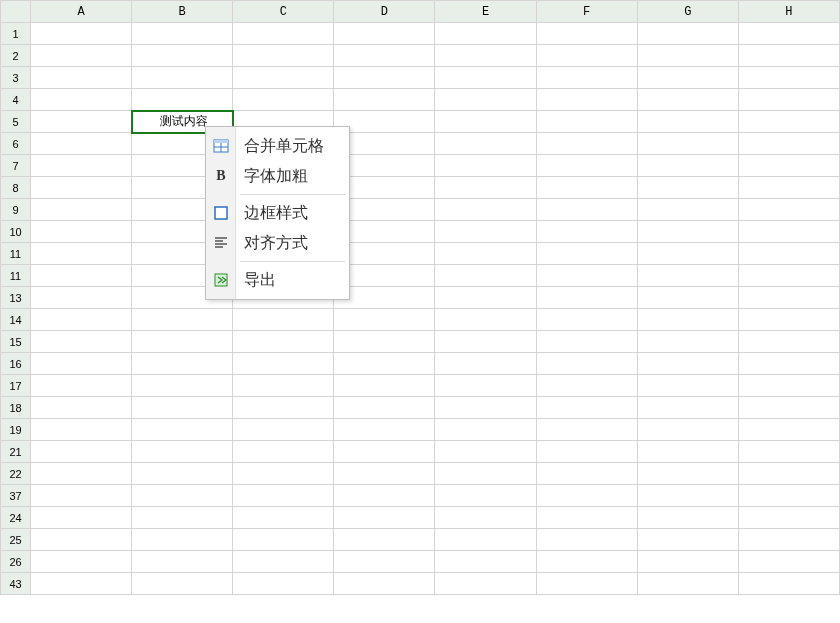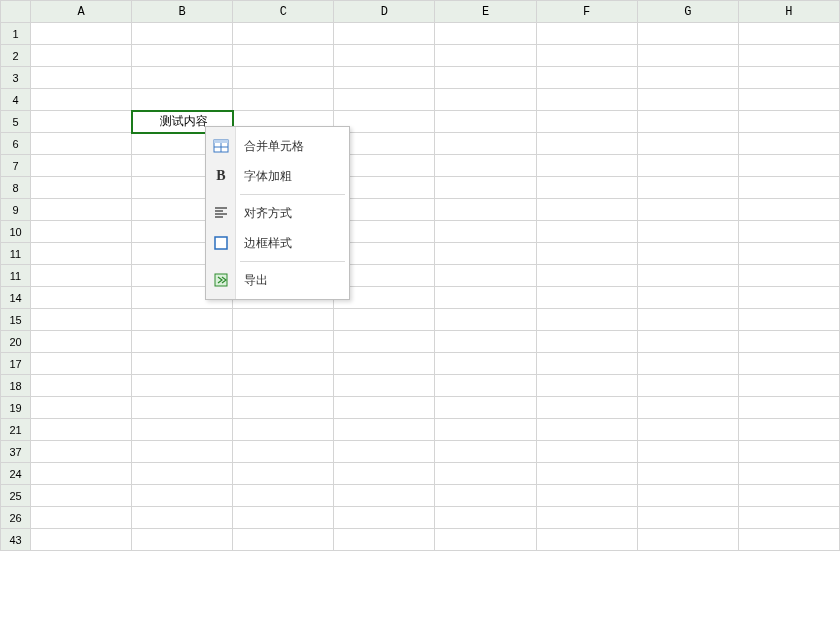--- a/index.html
+++ b/index.html
@@ -88,21 +88,21 @@
   }
   .menu-icon {
     width: 30px;
     display: flex;
     align-items: center;
     justify-content: center;
     z-index: 1;
   }
   .menu-label {
     padding-left: 8px;
-    font-size: 12px;
+    font-size: 16px;
     color: #333;
   }
   .menu-sep {
     height: 1px;
     margin: 3px 4px 3px 34px;
     background: #d9d9d9;
   }
   
   .menu-icon svg { width: 16px; height: 16px; display:block; }
   .bold-b {
@@ -254,20 +254,31 @@
         <td class="cell"></td>
         <td class="cell"></td>
         <td class="cell"></td>
         <td class="cell"></td>
         <td class="cell"></td>
         <td class="cell"></td>
         <td class="cell"></td>
         <td class="cell"></td>
       </tr>
       <tr>
+        <th class="row-header">13</th>
+        <td class="cell"></td>
+        <td class="cell"></td>
+        <td class="cell"></td>
+        <td class="cell"></td>
+        <td class="cell"></td>
+        <td class="cell"></td>
+        <td class="cell"></td>
+        <td class="cell"></td>
+      </tr>
+      <tr>
         <th class="row-header">14</th>
         <td class="cell"></td>
         <td class="cell"></td>
         <td class="cell"></td>
         <td class="cell"></td>
         <td class="cell"></td>
         <td class="cell"></td>
         <td class="cell"></td>
         <td class="cell"></td>
       </tr>
@@ -276,21 +287,21 @@
         <td class="cell"></td>
         <td class="cell"></td>
         <td class="cell"></td>
         <td class="cell"></td>
         <td class="cell"></td>
         <td class="cell"></td>
         <td class="cell"></td>
         <td class="cell"></td>
       </tr>
       <tr>
-        <th class="row-header">20</th>
+        <th class="row-header">16</th>
         <td class="cell"></td>
         <td class="cell"></td>
         <td class="cell"></td>
         <td class="cell"></td>
         <td class="cell"></td>
         <td class="cell"></td>
         <td class="cell"></td>
         <td class="cell"></td>
       </tr>
       <tr>
@@ -321,20 +332,31 @@
         <td class="cell"></td>
         <td class="cell"></td>
         <td class="cell"></td>
         <td class="cell"></td>
         <td class="cell"></td>
         <td class="cell"></td>
         <td class="cell"></td>
       </tr>
       <tr>
         <th class="row-header">21</th>
+        <td class="cell"></td>
+        <td class="cell"></td>
+        <td class="cell"></td>
+        <td class="cell"></td>
+        <td class="cell"></td>
+        <td class="cell"></td>
+        <td class="cell"></td>
+        <td class="cell"></td>
+      </tr>
+      <tr>
+        <th class="row-header">22</th>
         <td class="cell"></td>
         <td class="cell"></td>
         <td class="cell"></td>
         <td class="cell"></td>
         <td class="cell"></td>
         <td class="cell"></td>
         <td class="cell"></td>
         <td class="cell"></td>
       </tr>
       <tr>
@@ -412,35 +434,35 @@
       <div class="menu-item">
         <span class="menu-icon">
           <span class="bold-b">B</span>
         </span>
         <span class="menu-label">字体加粗</span>
       </div>
       <div class="menu-sep"></div>
       <div class="menu-item">
         <span class="menu-icon">
           <svg viewBox="0 0 16 16">
+            <rect x="2" y="2" width="12" height="12" fill="#fff" stroke="#2b6fbf" stroke-width="1.5"></rect>
+          </svg>
+        </span>
+        <span class="menu-label">边框样式</span>
+      </div>
+      <div class="menu-item">
+        <span class="menu-icon">
+          <svg viewBox="0 0 16 16">
             <line x1="2" y1="3" x2="14" y2="3" stroke="#555" stroke-width="1.5"></line>
             <line x1="2" y1="6" x2="10" y2="6" stroke="#555" stroke-width="1.5"></line>
             <line x1="2" y1="9" x2="14" y2="9" stroke="#555" stroke-width="1.5"></line>
             <line x1="2" y1="12" x2="10" y2="12" stroke="#555" stroke-width="1.5"></line>
           </svg>
         </span>
         <span class="menu-label">对齐方式</span>
-      </div>
-      <div class="menu-item">
-        <span class="menu-icon">
-          <svg viewBox="0 0 16 16">
-            <rect x="2" y="2" width="12" height="12" fill="#fff" stroke="#2b6fbf" stroke-width="1.5"></rect>
-          </svg>
-        </span>
-        <span class="menu-label">边框样式</span>
       </div>
       <div class="menu-sep"></div>
       <div class="menu-item">
         <span class="menu-icon">
           <svg viewBox="0 0 16 16">
             <rect x="2" y="2" width="12" height="12" fill="#daf0da" stroke="#2e8b2e"></rect>
             <path d="M5 5 L9 8 L5 11 M9 5 L13 8 L9 11" fill="none" stroke="#2e8b2e" stroke-width="1.2"></path>
           </svg>
         </span>
         <span class="menu-label">导出</span>

